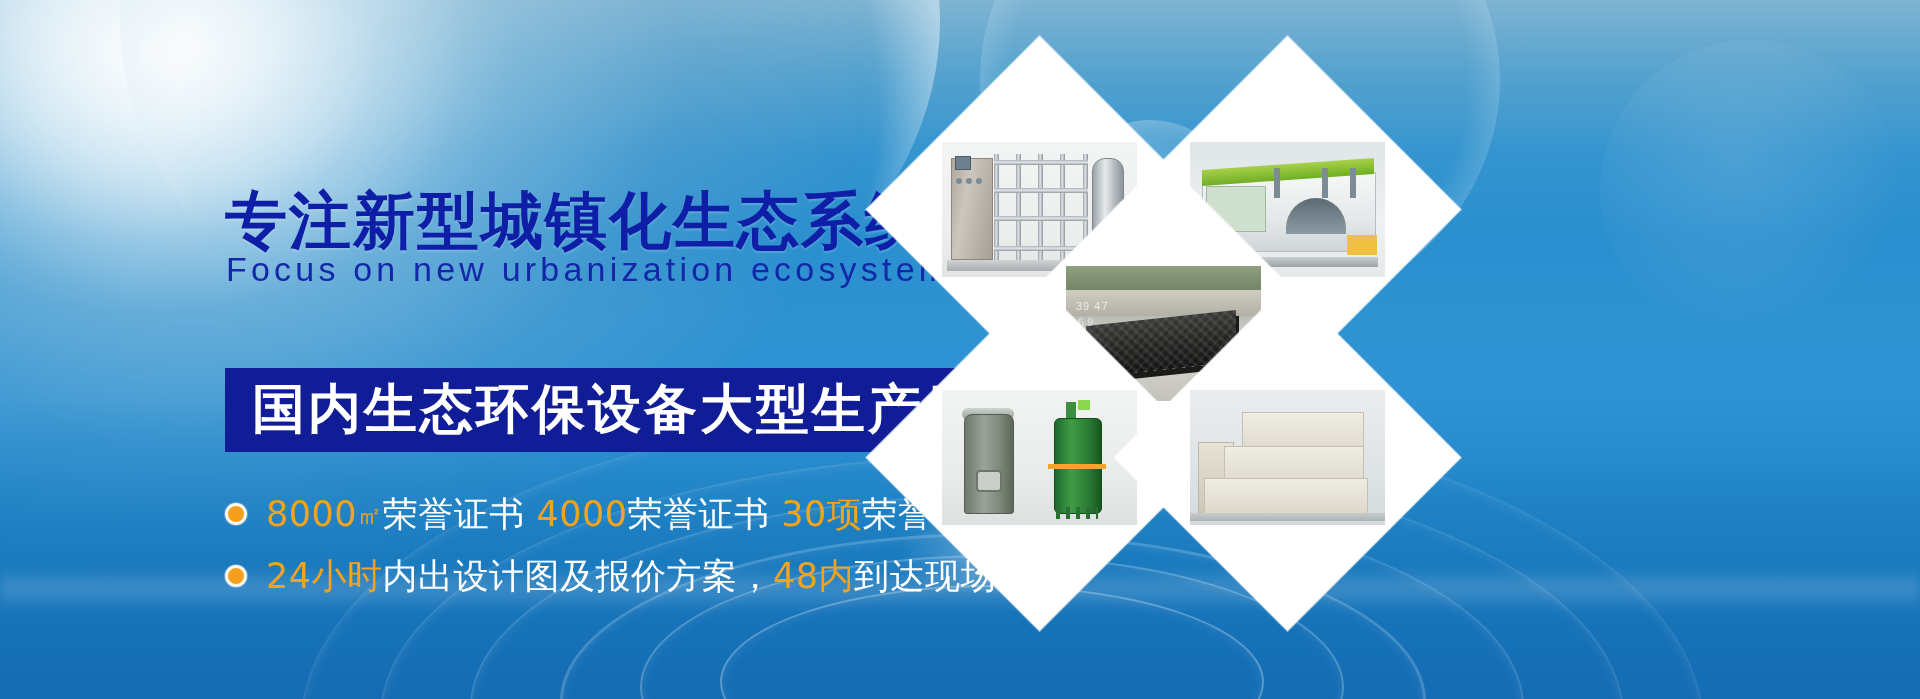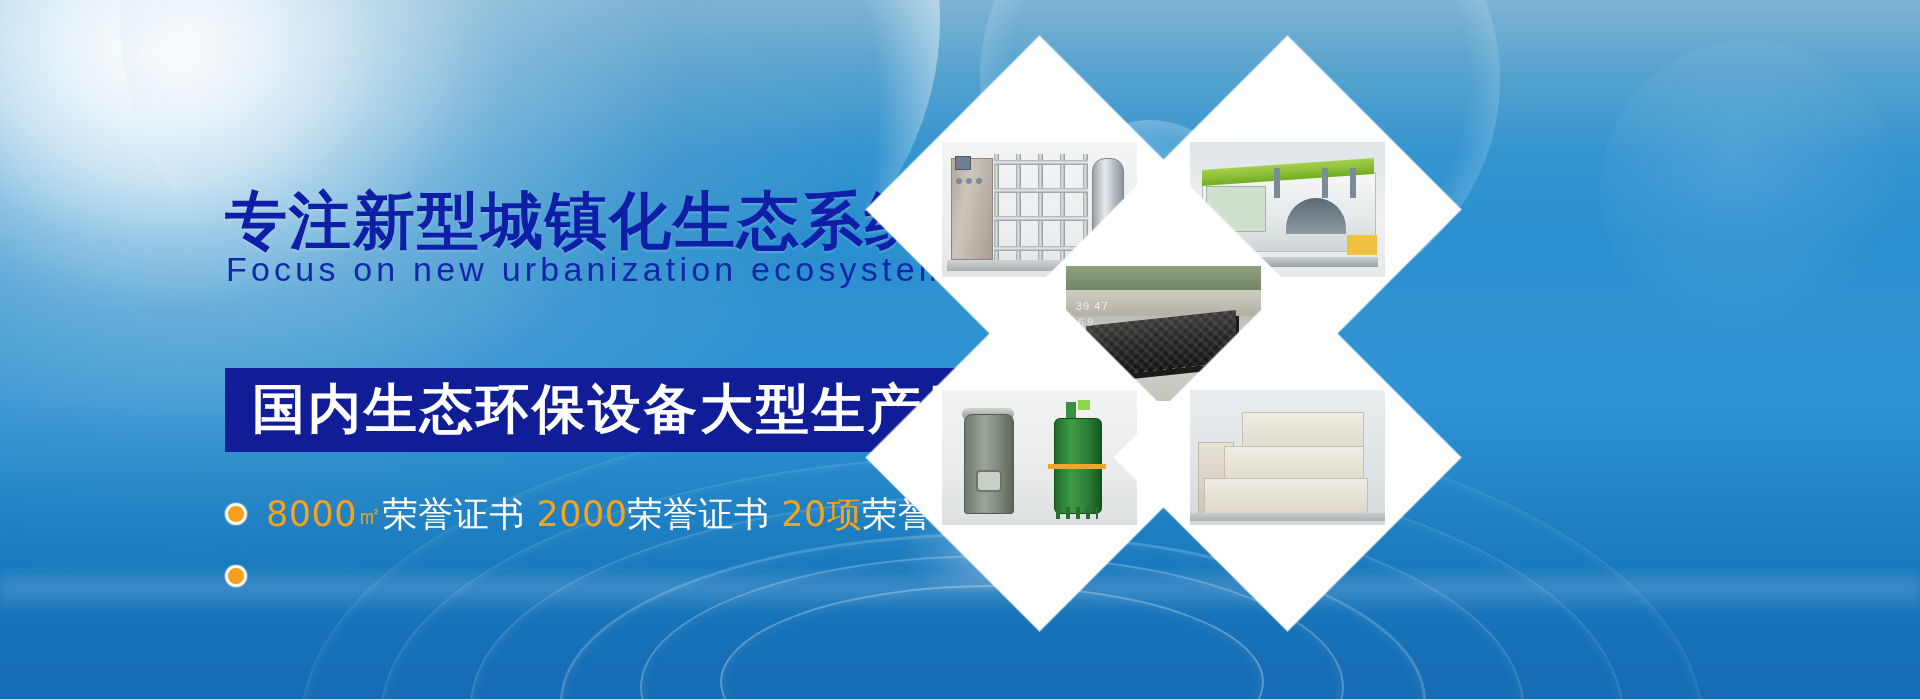--- a/index.html
+++ b/index.html
@@ -279,24 +279,25 @@
 
     <div class="subhead">Focus on new urbanization ecosystem</div>
 
     <div class="navy-box">
       <span class="navy-box-text">国内生态环保设备大型生产厂家</span>
     </div>
 
     <div class="bullets">
       <div class="bullet-row">
         <span class="bullet-dot"></span>
-        <span class="bullet-text"><span class="hl">8000</span><span class="hl sup">㎡</span><span>荣誉证书 </span><span class="hl">2000</span><span>荣誉证书 </span><span class="hl">20</span><span class="hl">项</span><span>荣誉证书</span></span>
+        <span class="bullet-text"><span class="hl">8000</span><span class="hl sup">㎡</span><span>荣誉证书 </span><span class="hl">4000</span><span>荣誉证书 </span><span class="hl">30</span><span class="hl">项</span><span>荣誉证书</span></span>
       </div>
       <div class="bullet-row">
         <span class="bullet-dot"></span>
+        <span class="bullet-text"><span class="hl">24小时</span><span>内出设计图及报价方案，</span><span class="hl">48内</span><span>到达现场</span></span>
       </div>
     </div>
   </div>
 
   <div class="diamonds">
 
     <div class="dia d-tl">
       <div class="dia-inner">
         <div class="photo p1">
           <div class="cabinet"></div>

